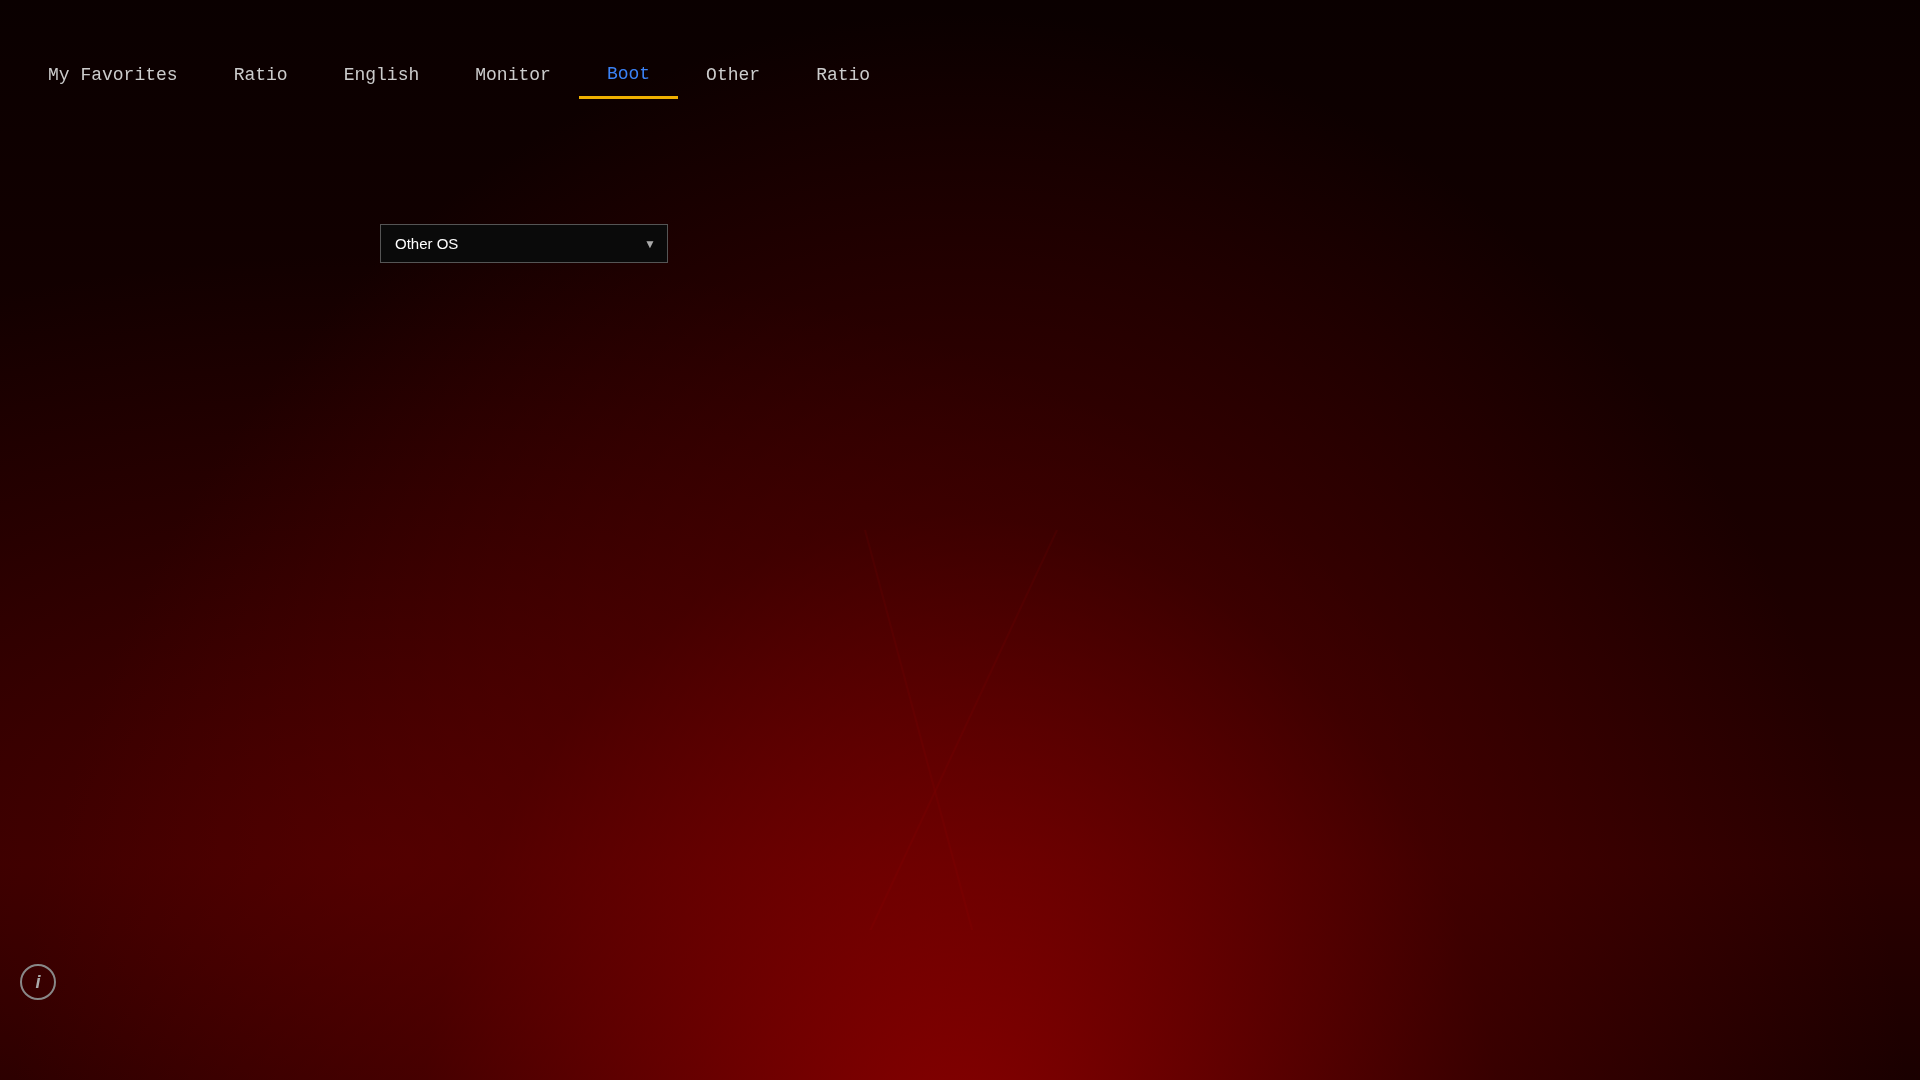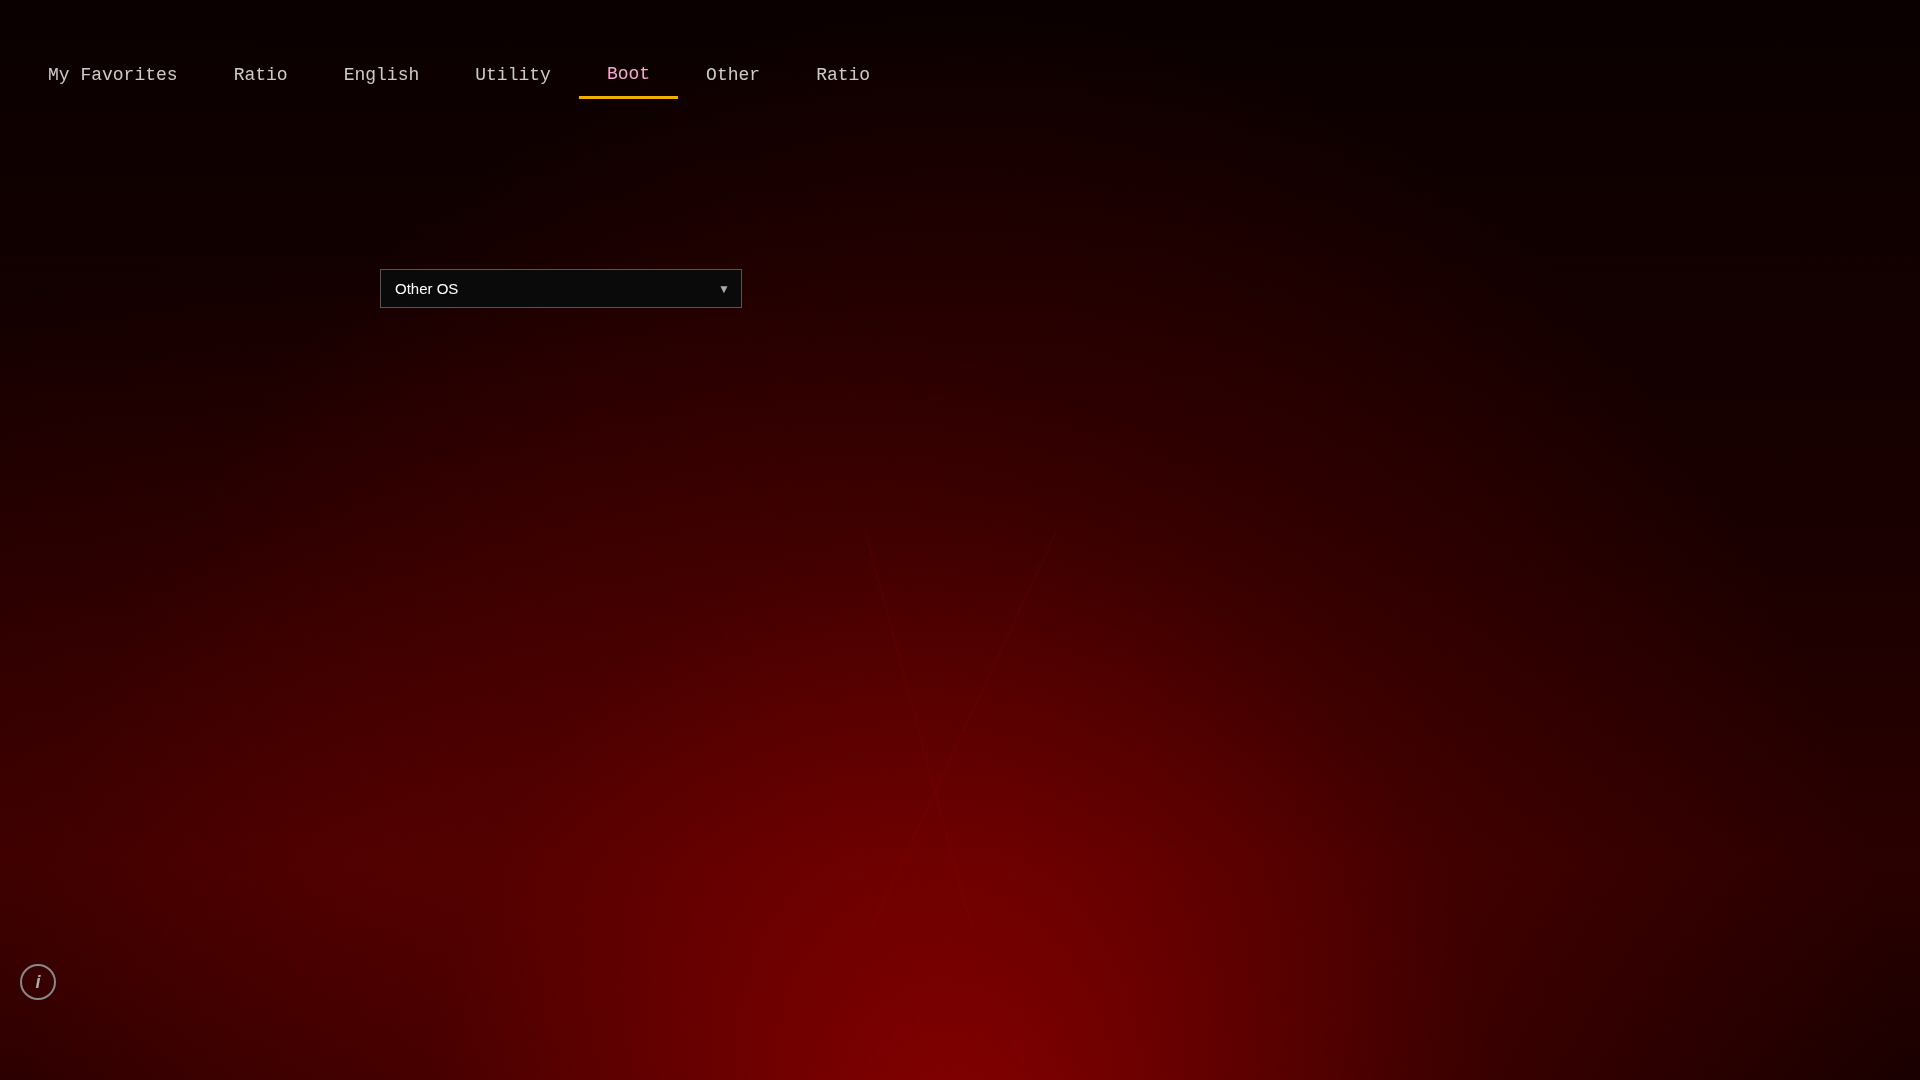--- a/index.html
+++ b/index.html
@@ -170,21 +170,21 @@
     .nav-item {
       padding: 12px 28px;
       font-size: 18px;
       color: #ccc;
       cursor: pointer;
       position: relative;
       font-family: Liberation Mono, monospace;
     }
 
     .nav-item.active {
-      color: #f9a8d4;
+      color: #3b82f6;
       border-bottom: 3px solid #f0b000;
     }
 
     
     .main-layout {
       display: flex;
       flex: 1;
       overflow: hidden;
     }
 
@@ -246,22 +246,21 @@
       font-size: 15px;
       width: 100%;
       appearance: none;
       -webkit-appearance: none;
       cursor: pointer;
       position: relative;
     }
 
     .dropdown-wrapper {
       position: relative;
-      width: 362px;
-      margin-top: 45px;
+      width: 288px;
     }
 
     .dropdown-wrapper::after {
       content: '▼';
       position: absolute;
       right: 12px;
       top: 50%;
       transform: translateY(-50%);
       color: #aaa;
       font-size: 12px;
@@ -513,21 +512,21 @@
     <div class="nav-item">
       <span>My Favorites</span>
     </div>
     <div class="nav-item">
       <span>Ratio</span>
     </div>
     <div class="nav-item">
       <span>English</span>
     </div>
     <div class="nav-item">
-      <span>Utility</span>
+      <span>Monitor</span>
     </div>
     <div class="nav-item active">
       <span>Boot</span>
     </div>
     <div class="nav-item">
       <span>Other</span>
     </div>
     <div class="nav-item">
       <span>Ratio</span>
     </div>

